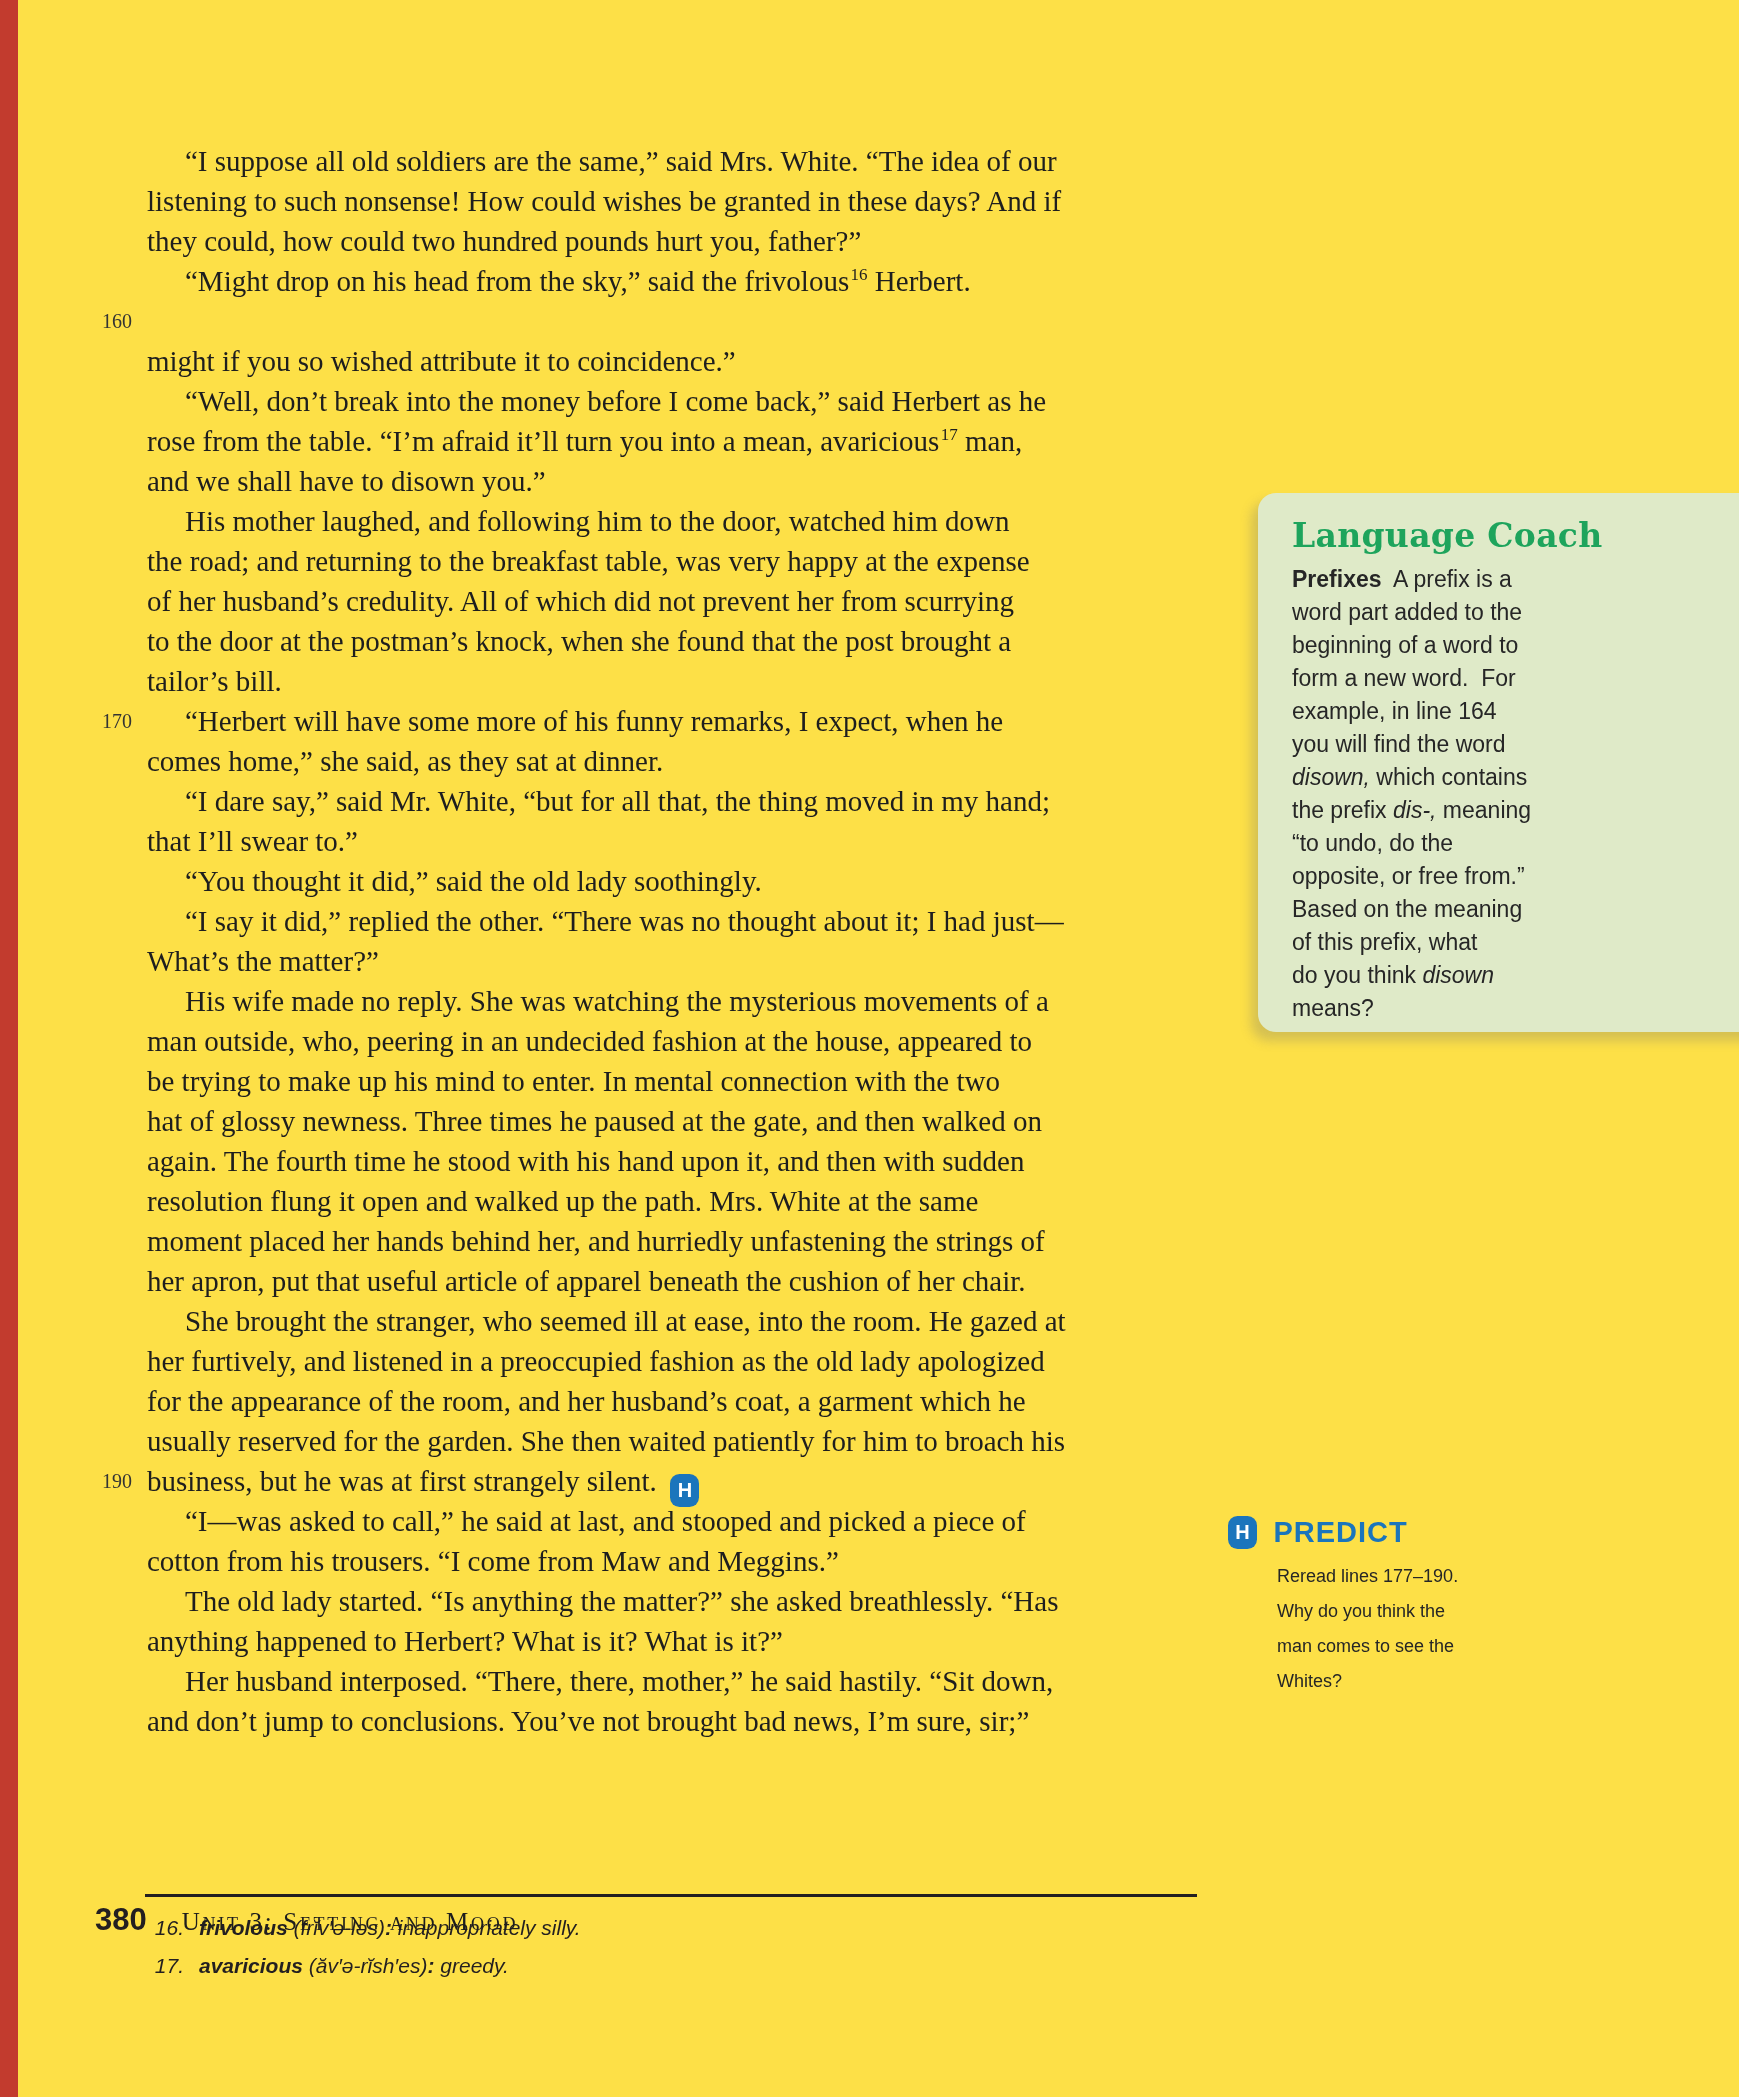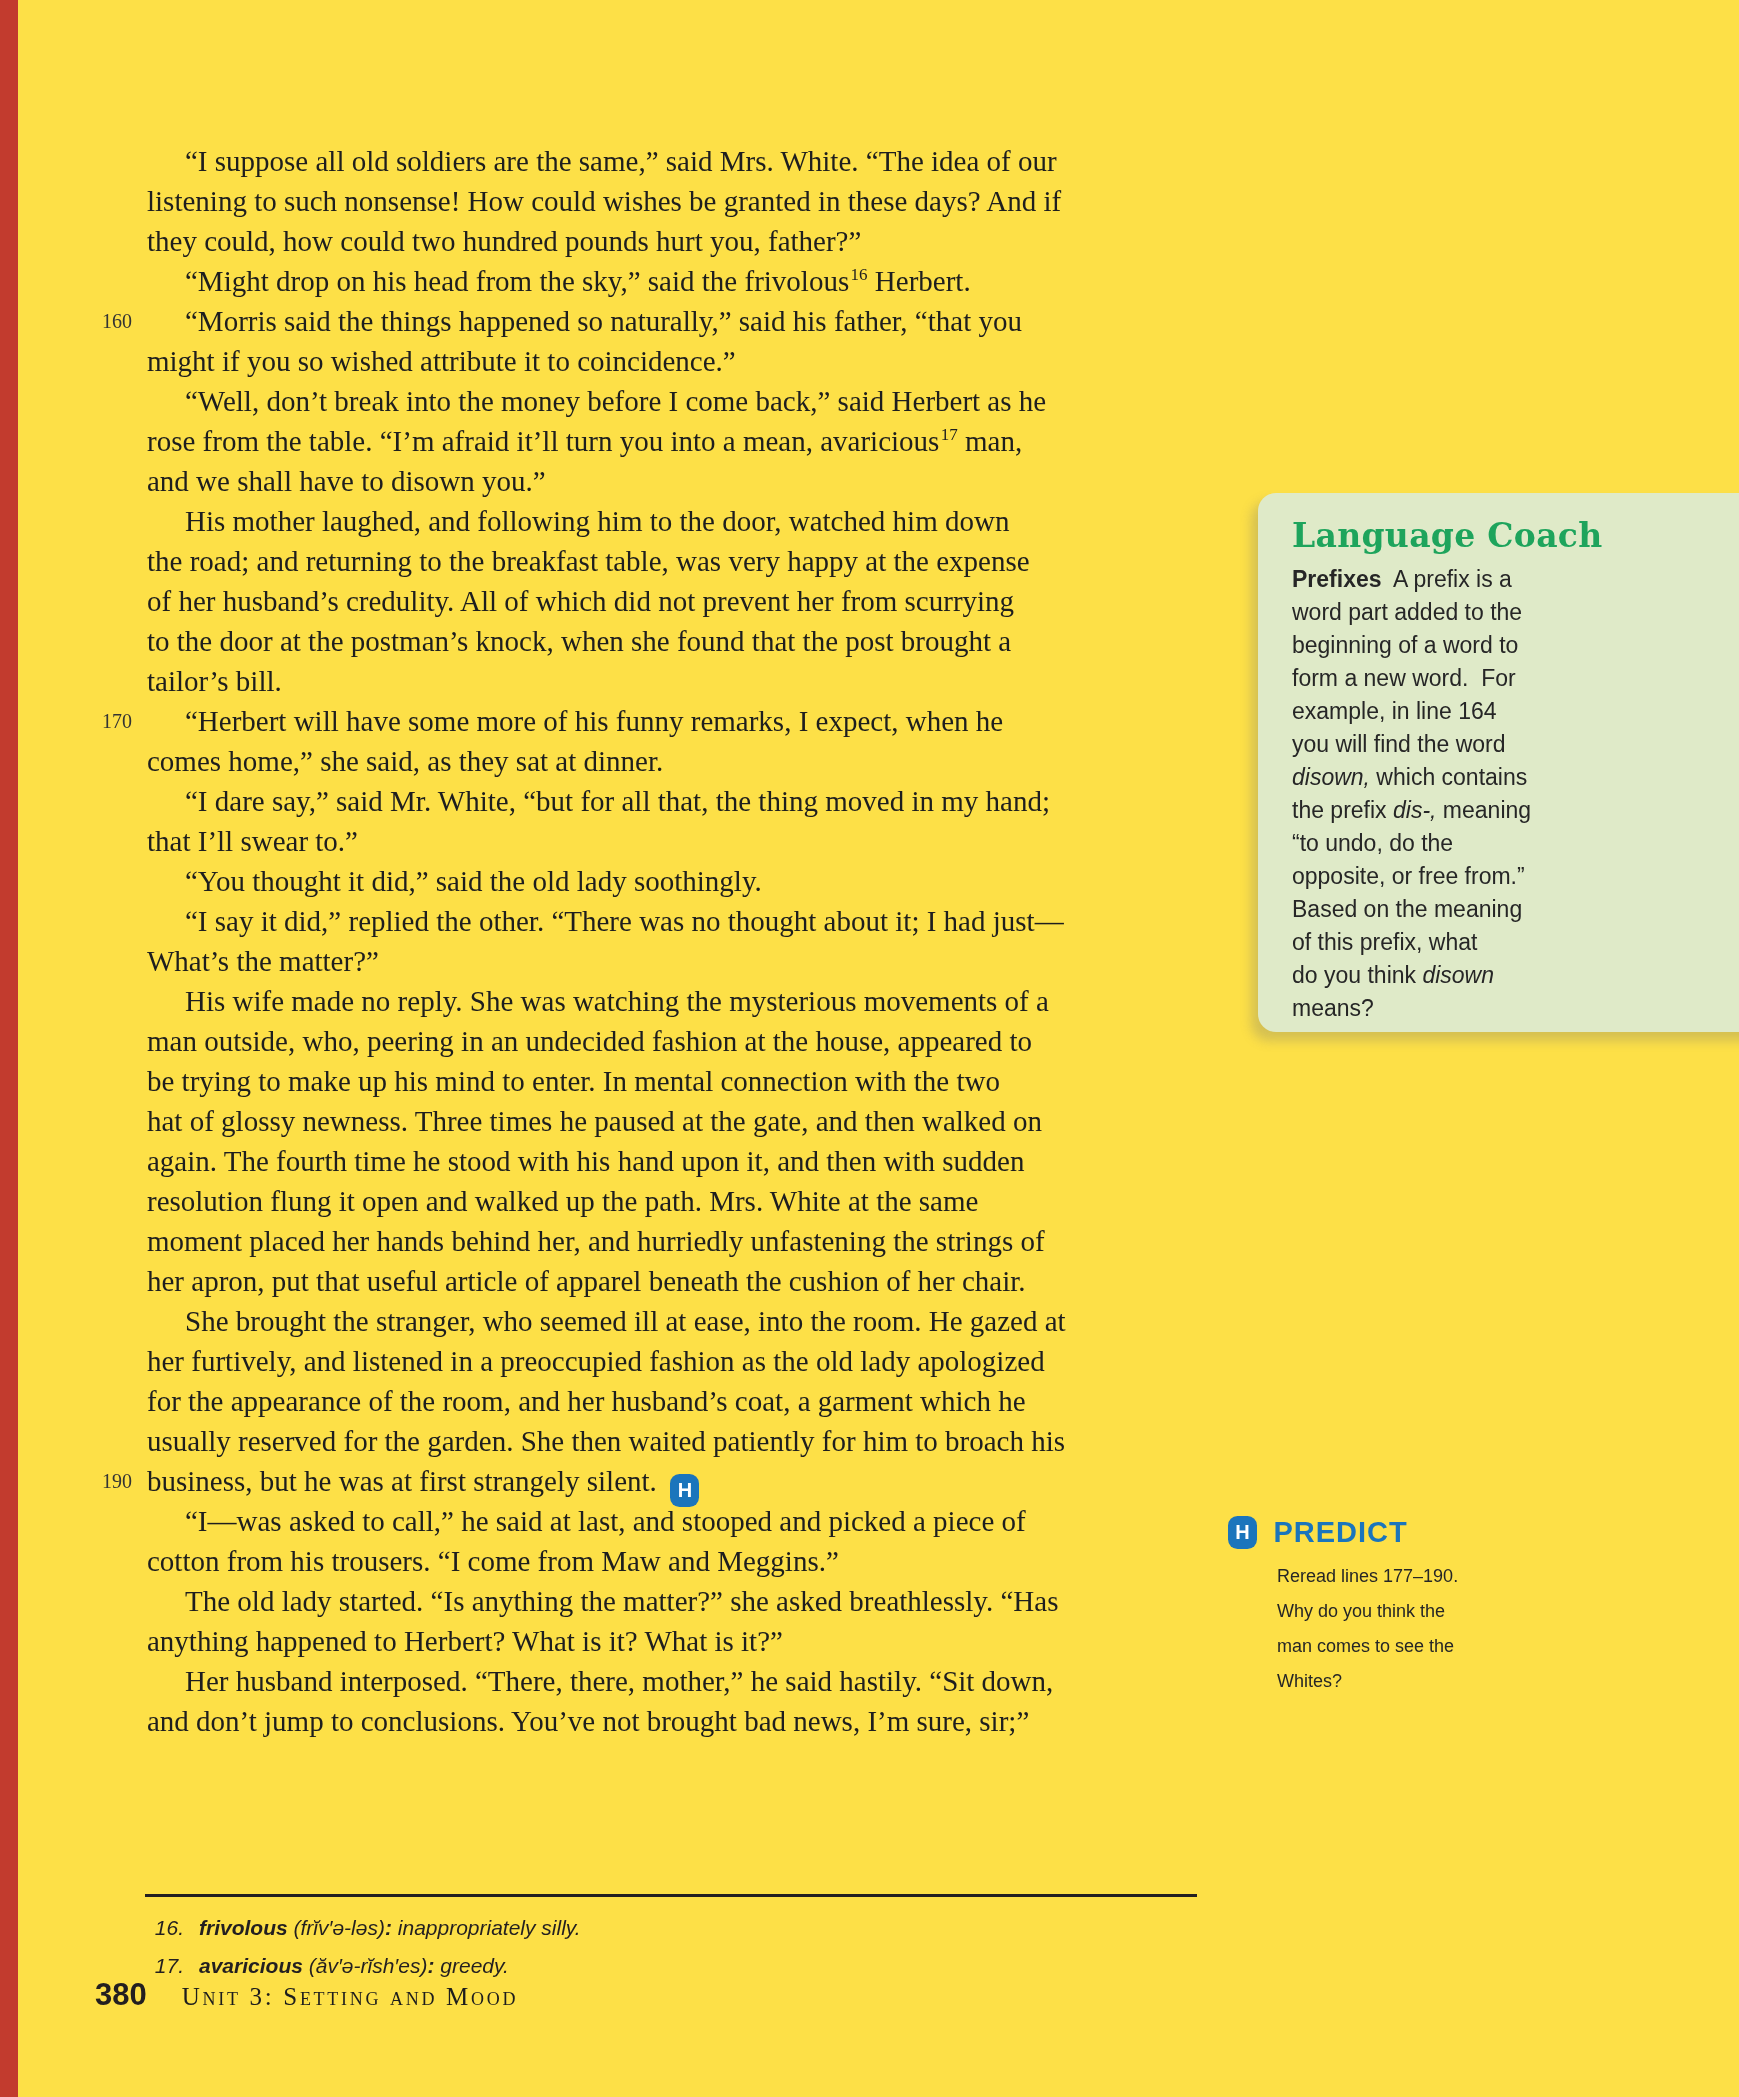--- a/index.html
+++ b/index.html
@@ -41,38 +41,38 @@
   .predict-body .pline{white-space:pre;}
 
   
   .footrule{position:absolute;left:145px;top:1894px;width:1052px;height:2.7px;background:#231f20;}
   .footnotes{position:absolute;left:149px;top:1909px;font-family:"Liberation Sans",sans-serif;
              font-size:21px;line-height:38px;color:#231f20;font-style:italic;}
   .fnrow{display:flex;white-space:pre;}
   .fnum{width:35px;text-align:right;margin-right:15px;flex:none;}
 
   
-  .footer{position:absolute;left:95px;top:1977px;display:flex;align-items:baseline;gap:35px;}
+  .footer{position:absolute;left:95px;top:1902px;display:flex;align-items:baseline;gap:35px;}
   .pagenum{font-family:"Liberation Sans",sans-serif;font-weight:bold;font-size:31px;color:#231f20;}
   .unit{font-family:"Liberation Serif",serif;font-variant:small-caps;font-size:25px;
         letter-spacing:2.7px;color:#1d1d1d;}
 </style>
 </head>
 <body>
 
 <div class="page">
 
   <div class="edge-band"></div>
 
   <div class="text-col">
       <div class="line ind"><span>“I suppose all old soldiers are the same,” said Mrs. White. “The idea of our</span></div>
       <div class="line"><span>listening to such nonsense! How could wishes be granted in these days? And if</span></div>
       <div class="line"><span>they could, how could two hundred pounds hurt you, father?”</span></div>
       <div class="line ind"><span>“Might drop on his head from the sky,” said the frivolous</span><span class="sup">16</span><span> Herbert.</span></div>
-      <div class="line ind"><span class="lnum">160</span><span>“Morris said the things happened so naturally,” said his father, “that you</span></div>
+      <div class="line ind"><span class="lnum">160</span></div>
       <div class="line"><span>might if you so wished attribute it to coincidence.”</span></div>
       <div class="line ind"><span>“Well, don’t break into the money before I come back,” said Herbert as he</span></div>
       <div class="line"><span>rose from the table. “I’m afraid it’ll turn you into a mean, avaricious</span><span class="sup">17</span><span> man,</span></div>
       <div class="line"><span>and we shall have to disown you.”</span></div>
       <div class="line ind"><span>His mother laughed, and following him to the door, watched him down</span></div>
       <div class="line"><span>the road; and returning to the breakfast table, was very happy at the expense</span></div>
       <div class="line"><span>of her husband’s credulity. All of which did not prevent her from scurrying</span></div>
       <div class="line"><span>to the door at the postman’s knock, when she found that the post brought a</span></div>
       <div class="line"><span>tailor’s bill.</span></div>
       <div class="line ind"><span class="lnum">170</span><span>“Herbert will have some more of his funny remarks, I expect, when he</span></div>

